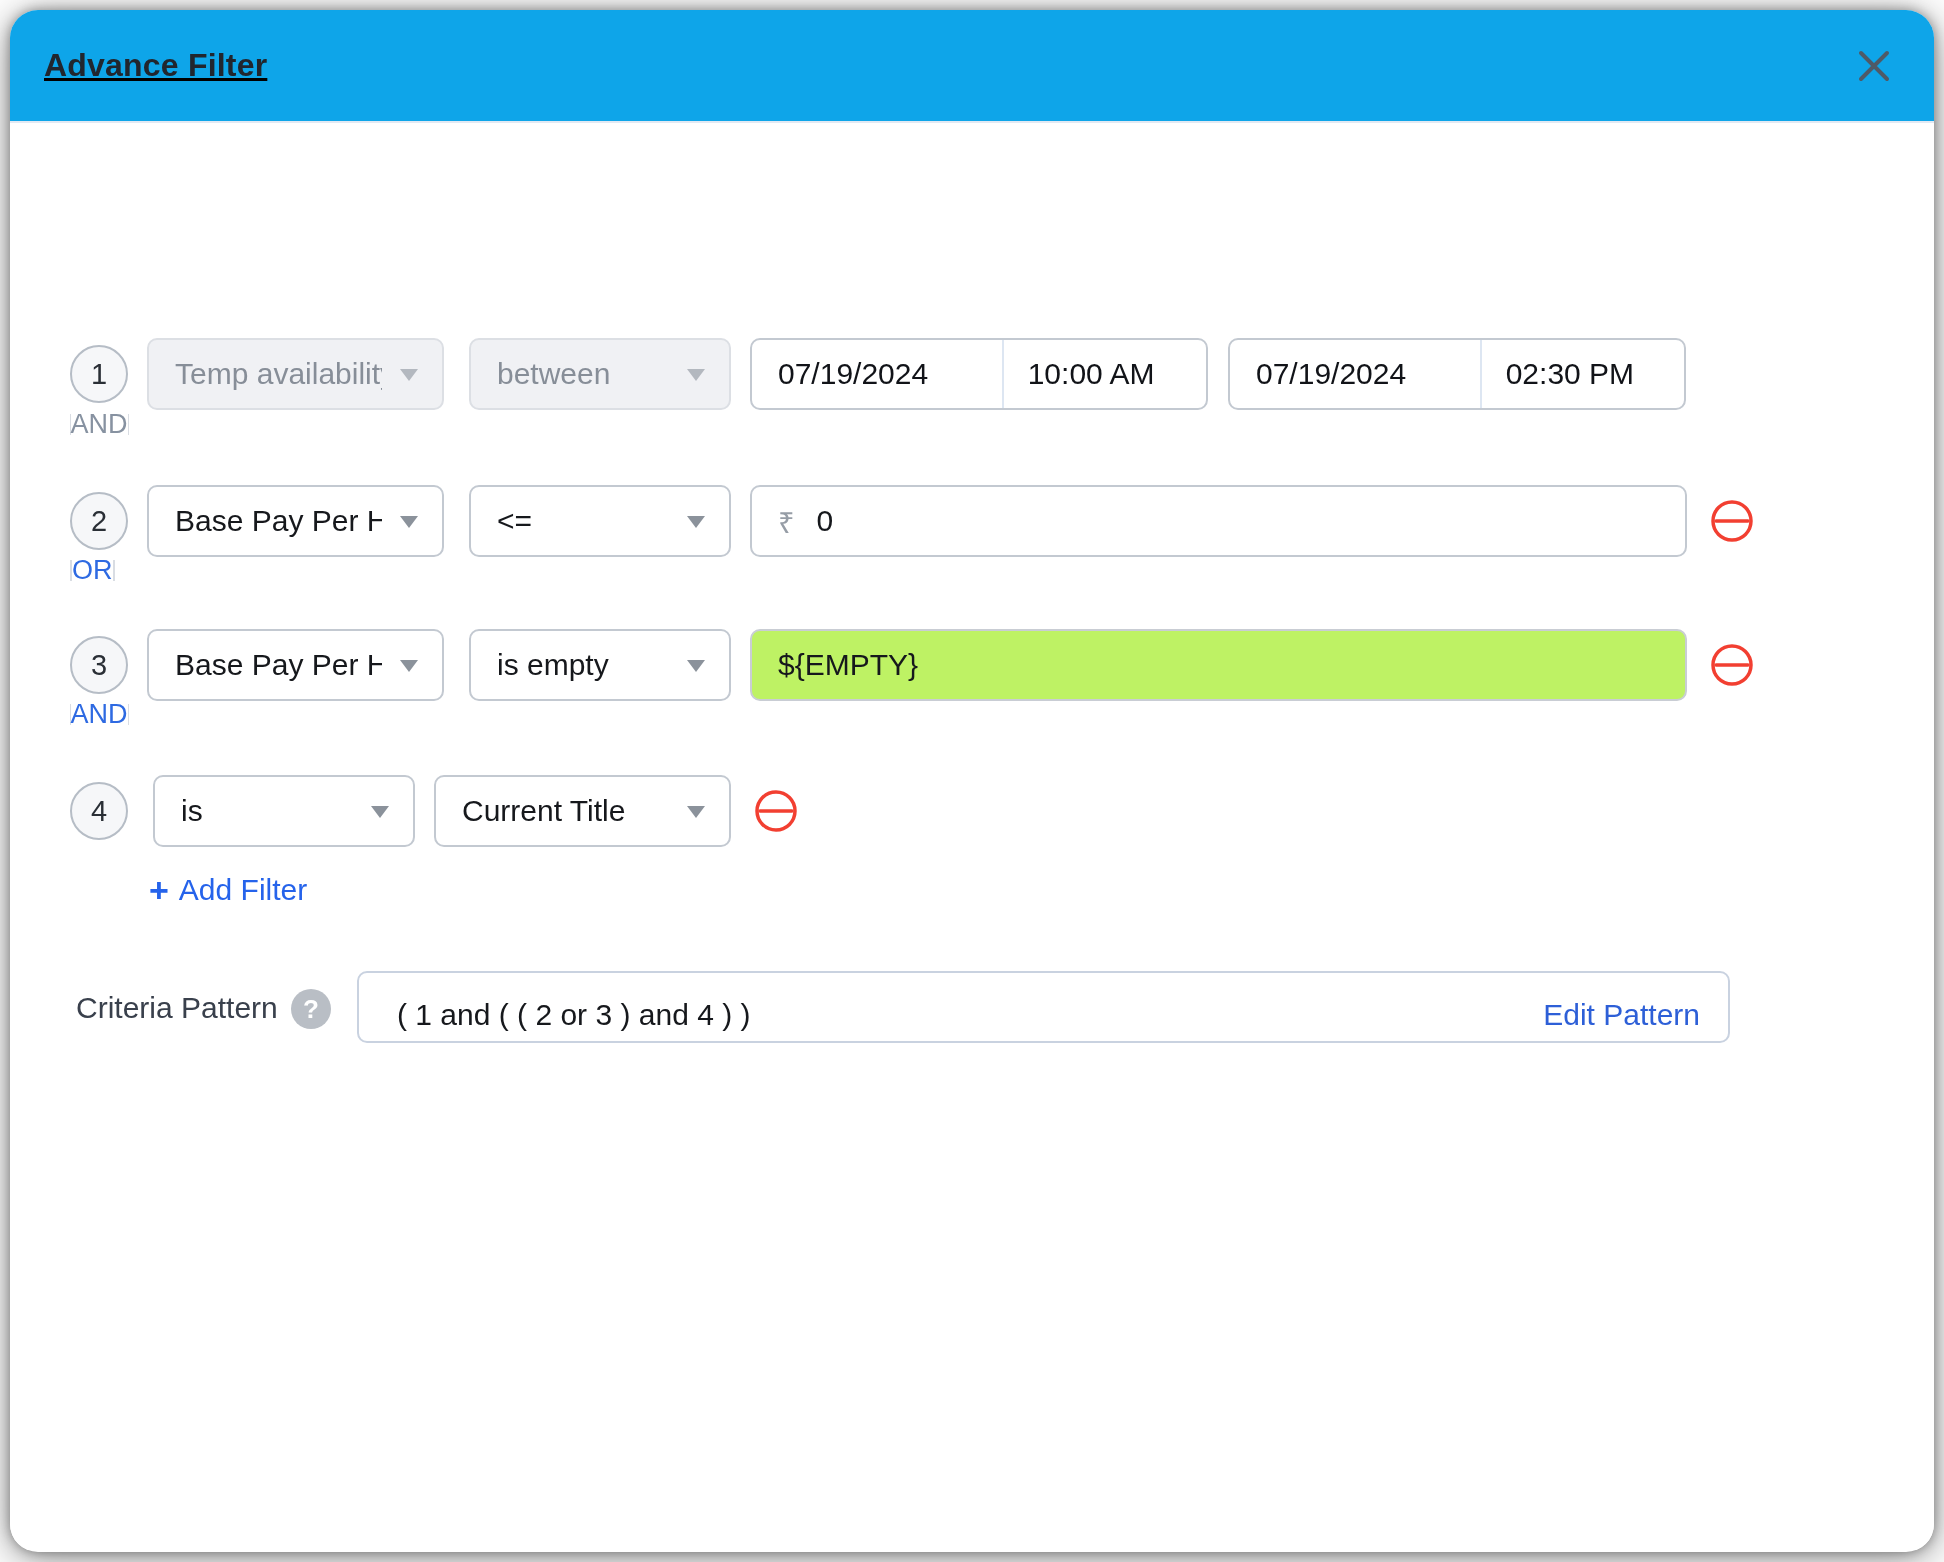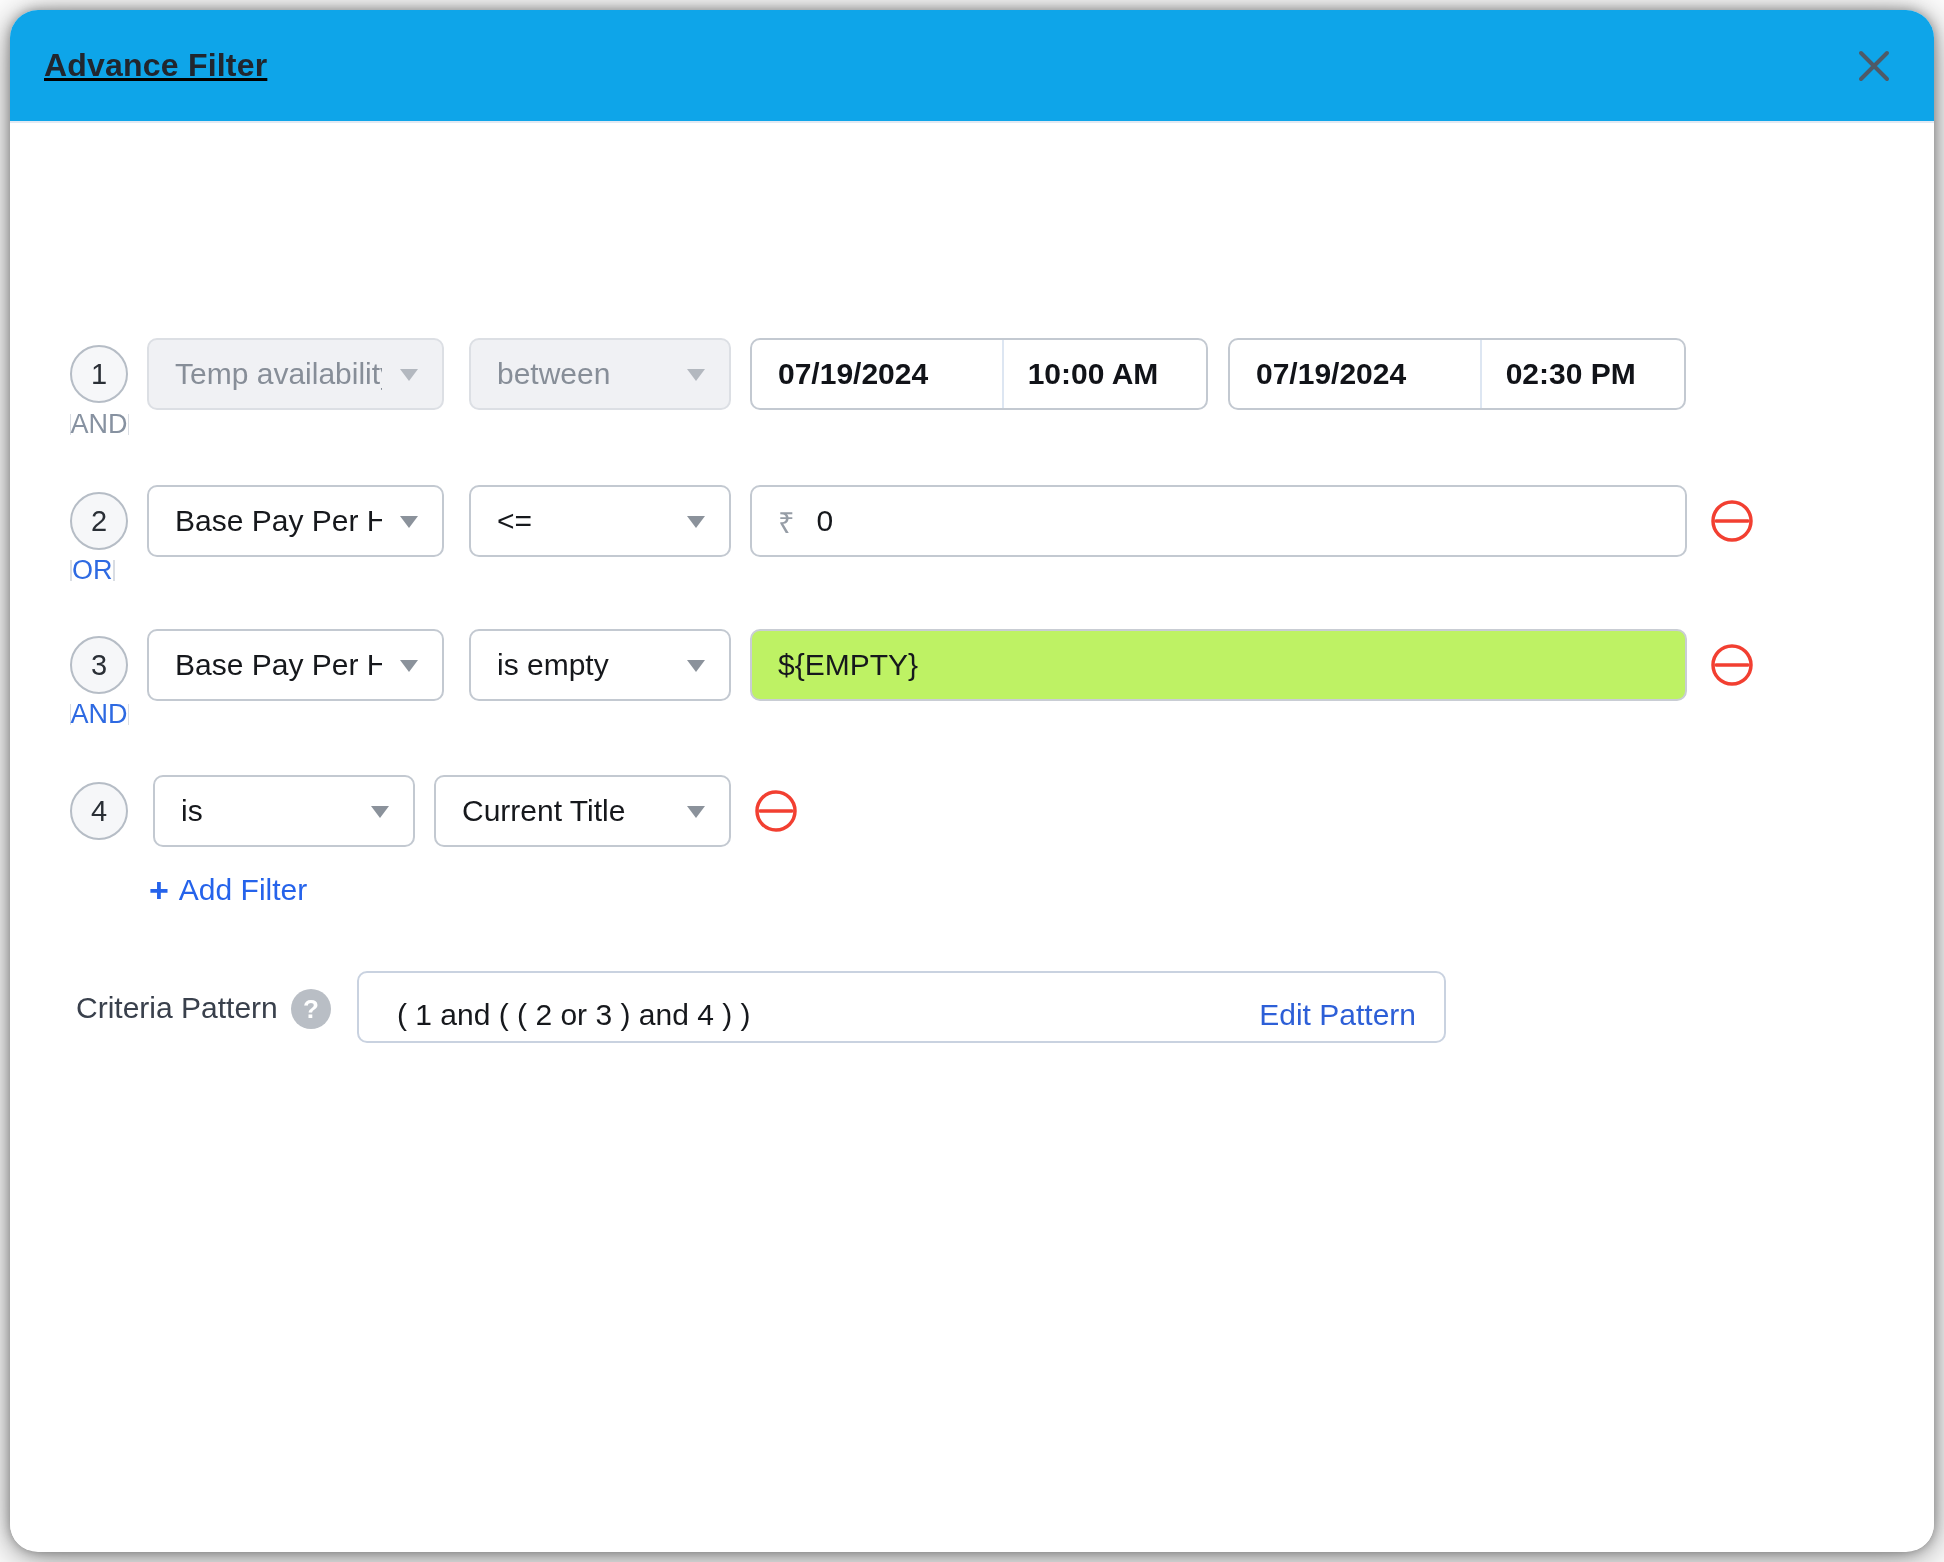--- a/index.html
+++ b/index.html
@@ -49,21 +49,21 @@
     height: 72px; margin-left: 19px; width: 937px; border-radius: 10px;
     background: #ffffff; border: 2px solid #c3c9d1; display: flex; align-items: center;
     padding: 0 26px; font-size: 30px; color: #16181c;
   }
   .value-input.disabled { background: #bef264; border-color: #c9cdd4; }
   .currency { color: #969da6; margin-right: 22px; font-size: 29px; }
 
   .dt-group { display: flex; margin-left: 19px; gap: 20px; }
   .dt-field {
     width: 458px; height: 72px; border: 2px solid #c3c9d1; border-radius: 10px;
-    background: #fff; display: flex; align-items: stretch; overflow: hidden; font-weight: bold;
+    background: #fff; display: flex; align-items: stretch; overflow: hidden;
   }
   .dt-date { flex: 0 0 55%; display: flex; align-items: center; padding-left: 26px; font-size: 30px; color: #111318; }
   .dt-sep { width: 2px; background: #dde6f2; }
   .dt-time { flex: 1; display: flex; align-items: center; padding-left: 24px; font-size: 30px; color: #111318; }
 
   .remove-btn { margin-left: 22px; width: 46px; height: 46px; background: none; border: none; cursor: pointer; display: flex; align-items: center; justify-content: center; flex: 0 0 auto; }
 
   
   .connector { position: absolute; left: 60px; width: 58px; display: flex; flex-direction: row; align-items: center; }
   .conn-line { width: 2px; height: 21px; background: #d9dde3; }
@@ -72,21 +72,21 @@
   .conn-label.blue { color: #2e6ae2; }
 
   
   .add-filter { position: absolute; left: 139px; top: 750px; display: flex; align-items: center; gap: 10px; font-size: 30px; color: #2563eb; cursor: pointer; background: none; border: none; font-family: inherit; }
   .add-plus { font-size: 34px; font-weight: 700; line-height: 30px; }
 
   
   .cp-label { position: absolute; left: 66px; top: 868px; font-size: 30px; color: #39404c; }
   .help-icon { position: absolute; left: 281px; top: 866px; width: 40px; height: 40px; border-radius: 50%; background: #b9bec5; color: #ffffff; font-size: 26px; font-weight: 700; display: flex; align-items: center; justify-content: center; cursor: pointer; }
   .cp-box {
-    position: absolute; left: 347px; top: 848px; width: 1089px; height: 72px;
+    position: absolute; left: 347px; top: 848px; width: 1373px; height: 72px;
     border: 2px solid #c9d2e0; border-radius: 10px; background: #fff;
     display: flex; align-items: center; padding: 16px 28px 0 38px;
   }
   .cp-value { font-size: 30px; color: #16181c; flex: 1; }
   .edit-pattern { font-size: 30px; color: #2d5fd7; cursor: pointer; background: none; border: none; font-family: inherit; }
 </style>
 </head>
 <body>
 
 <div class="dialog">

